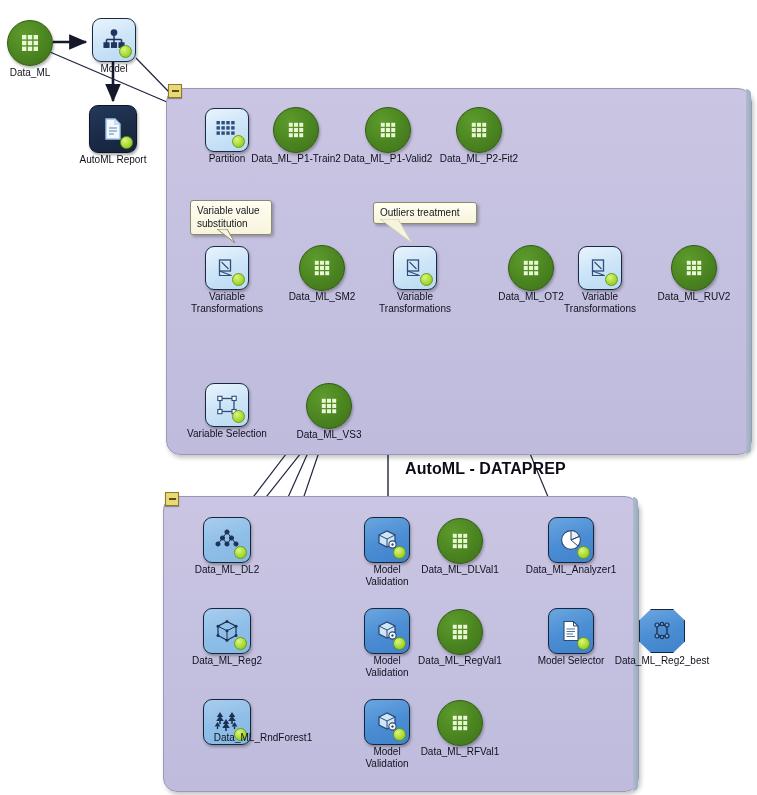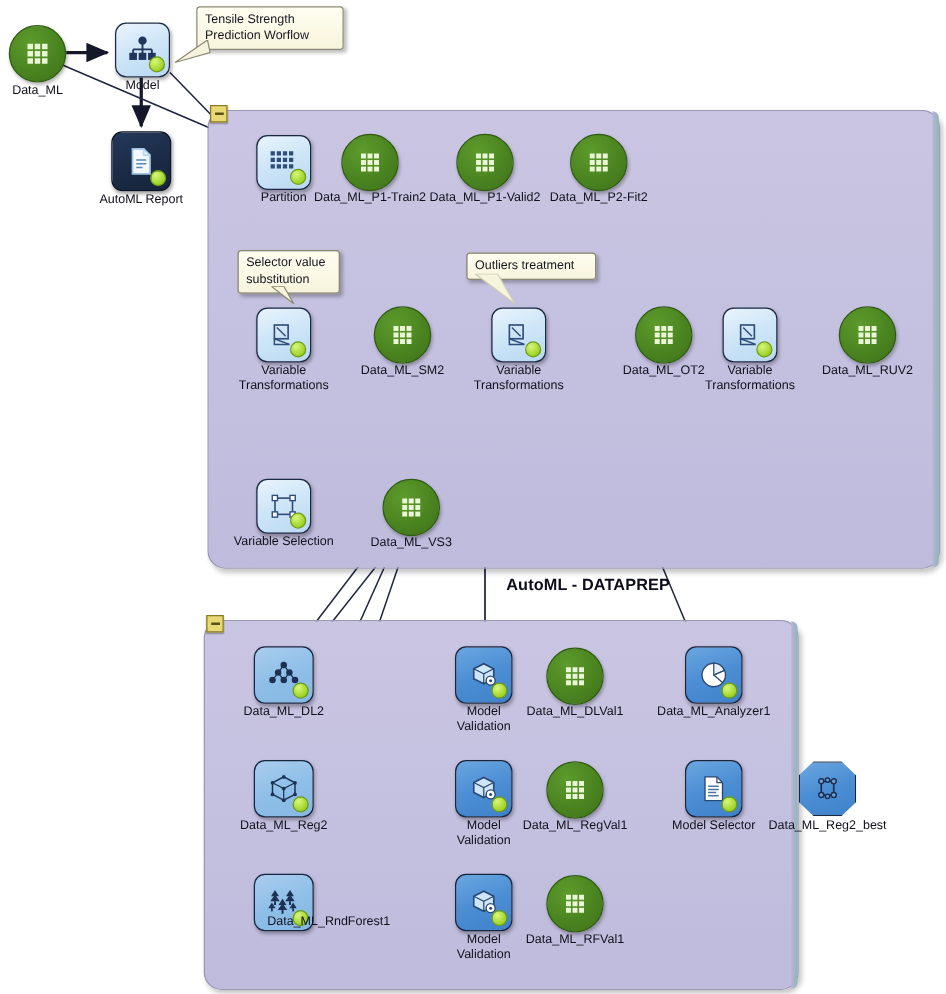--- a/index.html
+++ b/index.html
@@ -32,21 +32,21 @@
     position:absolute;width:12px;height:12px;
     background:#e8d878;border:1px solid #8a7a22;
     box-shadow:0 1px 1px rgba(0,0,0,.3);
     display:flex;align-items:center;justify-content:center;
     z-index:40;
   }
   .collapse-box:after{
     content:"";display:block;width:7px;height:2px;background:#5b5113;
   }
   .container-label{
-    position:absolute;font-size:13px;font-weight:bold;color:#0d0d1a;
+    position:absolute;font-size:16px;font-weight:bold;color:#0d0d1a;
     white-space:nowrap;z-index:30;letter-spacing:.1px;
   }
 
   
   .node{position:absolute;z-index:20;}
   .node .shape{position:relative;}
 
   .circle-node .shape{
     width:44px;height:44px;border-radius:50%;
     background:radial-gradient(circle at 36% 30%,#5d9b2c 0%,#4a8420 55%,#3f7019 100%);
@@ -203,29 +203,23 @@
     <div class="container-edge-right"></div>
   </div>
   <div class="collapse-box" style="left:168px;top:84px;"></div>
   <div class="container-label" style="left:405px;top:460px;">AutoML - DATAPREP</div>
 
   <div class="container inner-sheen" style="left:163px;top:496px;width:474px;height:294px;">
     <div class="container-edge-right"></div>
   </div>
   <div class="collapse-box" style="left:165px;top:492px;"></div>
 
-  <div class="callout" style="left:157px;top:5px;width:104px;">
-    <span>Tensile Strength Prediction Worflow</span>
-    <svg width="34" height="22" style="position:absolute;left:-20px;top:26px;">
-      <path d="M28,0 L2,18 L30,10 Z" fill="#f7f4dd" stroke="#8c8a6e" stroke-width="1"></path>
-    </svg>
-  </div>
 
   <div class="callout" style="left:190px;top:200px;width:68px;">
-    <span>Selector value substitution</span>
+    <span>Variable value substitution</span>
     <svg width="26" height="20" style="position:absolute;left:26px;top:28px;">
       <path d="M0,0 L18,14 L10,0 Z" fill="#f7f4dd" stroke="#8c8a6e" stroke-width="1"></path>
     </svg>
   </div>
 
   <div class="callout" style="left:373px;top:202px;width:90px;">
     <span>Outliers treatment</span>
     <svg width="40" height="26" style="position:absolute;left:4px;top:16px;">
       <path d="M2,0 L34,24 L20,0 Z" fill="#f7f4dd" stroke="#cfcdb6" stroke-width="1"></path>
     </svg>

